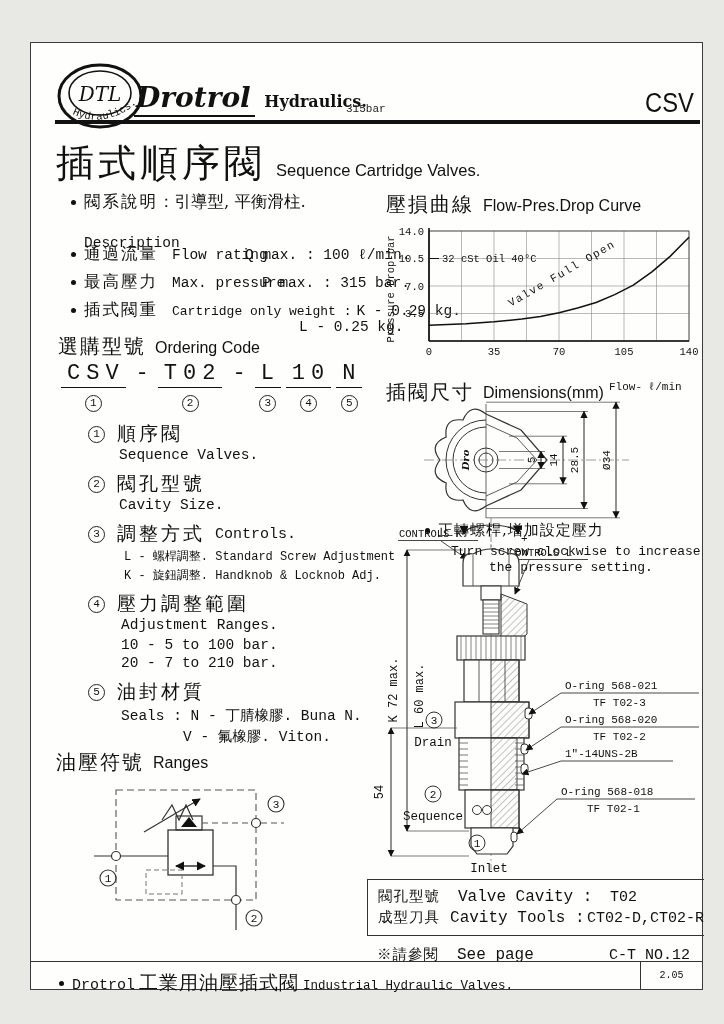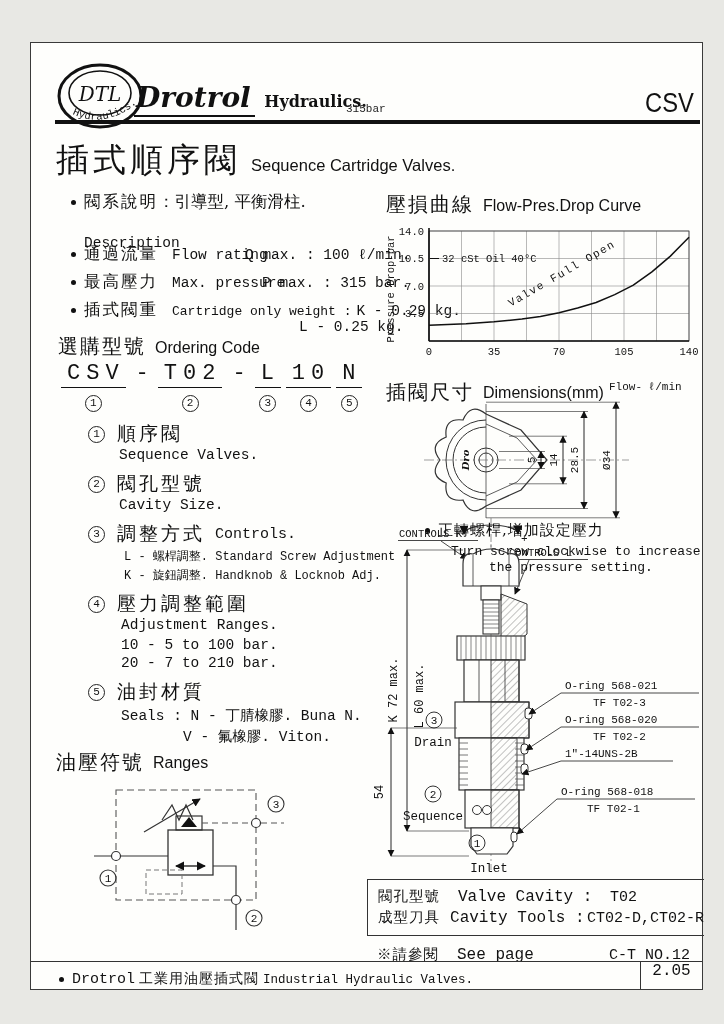--- a/index.html
+++ b/index.html
@@ -12,21 +12,21 @@
   .mono { font-family:Liberation Sans, sans-serif; }
 
   
   .brand { font-family:"DejaVu Serif",serif; font-weight:bold; font-style:italic;
            font-size:28px; border-bottom:2.5px solid #111; padding:0 4px 1px 2px; display:inline-block; }
   .brand-sfx { font-family:"DejaVu Serif",serif; font-weight:bold; font-size:16px; }
   .press-note { font-size:11px; color:#222; }
   .series { font-family:"Liberation Sans",sans-serif; font-size:27px; letter-spacing:0; transform:scaleX(.88); transform-origin:left; }
   .hdr-rule { background:#111; height:3.5px; }
 
-  .title-zh { font-size:33px; letter-spacing:4px; }
+  .title-zh { font-size:38px; letter-spacing:4px; }
   .title-en { font-size:16.5px; }
 
   
   .spec-row { position:absolute; display:flex; align-items:baseline; white-space:nowrap; }
   .bullet { width:5px; height:5px; background:#111; border-radius:50%; align-self:center; margin-right:8px; flex:0 0 auto; }
   .sp-zh { font-size:16.5px; letter-spacing:2px; width:88px; }
   .sp-en { font-size:14.5px; width:73px; }
   .sp-val { font-size:14.5px; }
 
   .h2-zh { font-size:20px; letter-spacing:2px; }
@@ -63,24 +63,24 @@
   .cav-rows { border-left:1px solid #333; border-bottom:1.4px solid #333; padding:5px 0 6px 10px; }
   .cav-row { display:flex; align-items:baseline; white-space:nowrap; margin:2px 0; }
   .cav-zh { font-size:14.5px; letter-spacing:1px; width:80px; }
   .cav-en { font-size:16px; width:152px; }
   .cav-val { font-size:15px; }
   .cav-see { display:flex; align-items:baseline; padding:9px 0 0 10px; white-space:nowrap; }
 
   .footer-rule { border-top:1.5px solid #333; }
   .foot-row { display:flex; align-items:baseline; }
   .foot-brand { font-size:15px; }
-  .foot-zh { font-size:14px; letter-spacing:1px; margin:0 4px; }
+  .foot-zh { font-size:19px; letter-spacing:1px; margin:0 4px; }
   .foot-en { font-size:12.5px; }
   .pagebox { border-left:1.5px solid #333; border-top:1.5px solid #333;
-             display:flex; justify-content:center; font-size:16px; }
+             display:flex; align-items:center; justify-content:center; font-size:10px; }
 </style>
 </head>
 <body>
 
 <div class="stage">
 <div class="page">
 
   <svg class="abs" style="left:24px;top:18px" width="92" height="74" viewBox="0 0 92 74">
     <ellipse cx="45" cy="35" rx="41" ry="31" fill="none" stroke="#111" stroke-width="3"></ellipse>
     <ellipse cx="45" cy="32" rx="31" ry="22" fill="none" stroke="#111" stroke-width="1.6"></ellipse>

